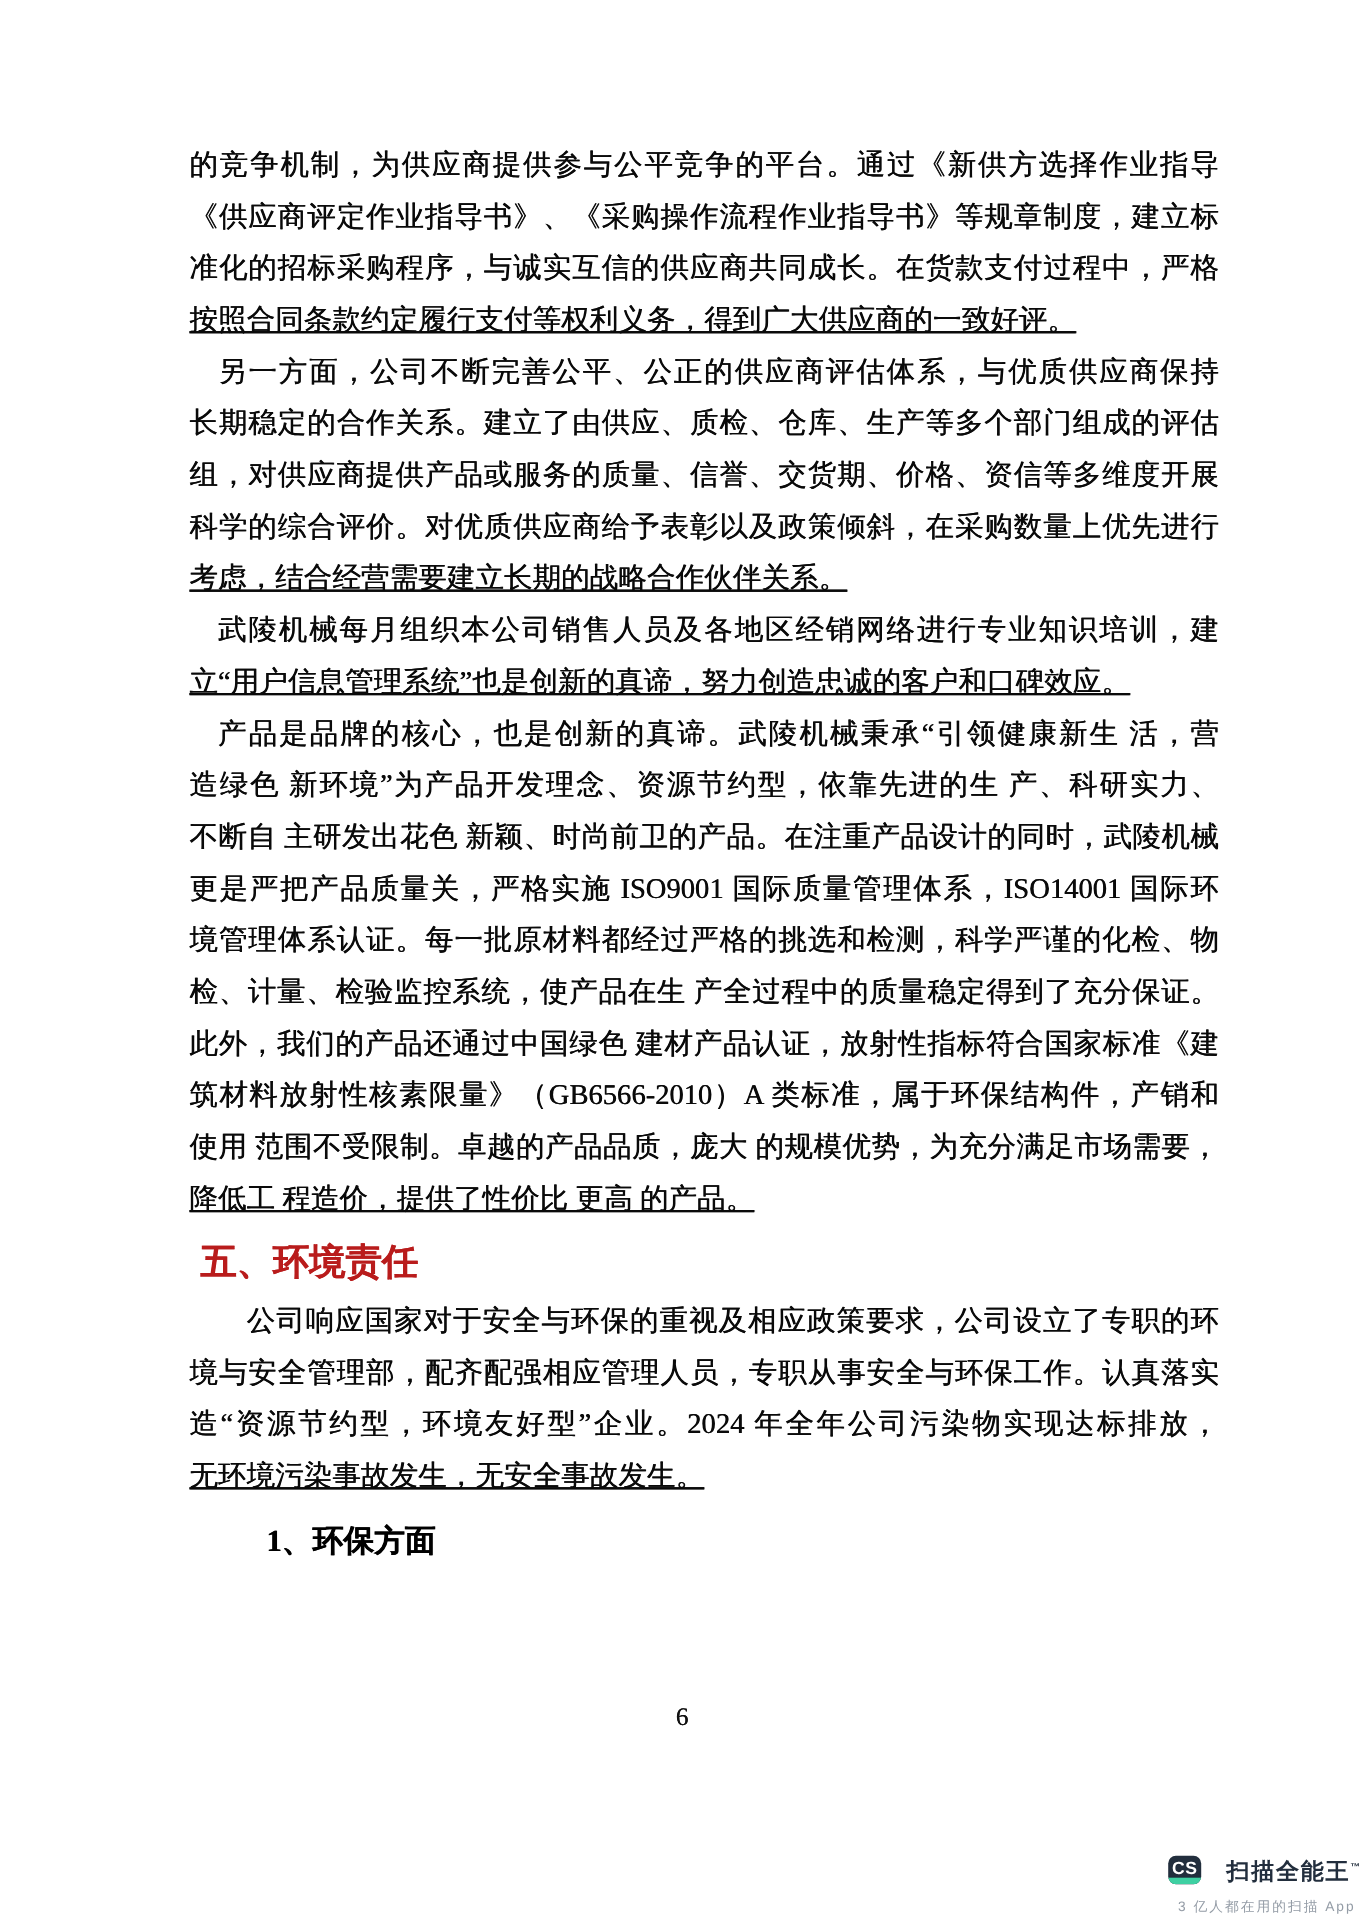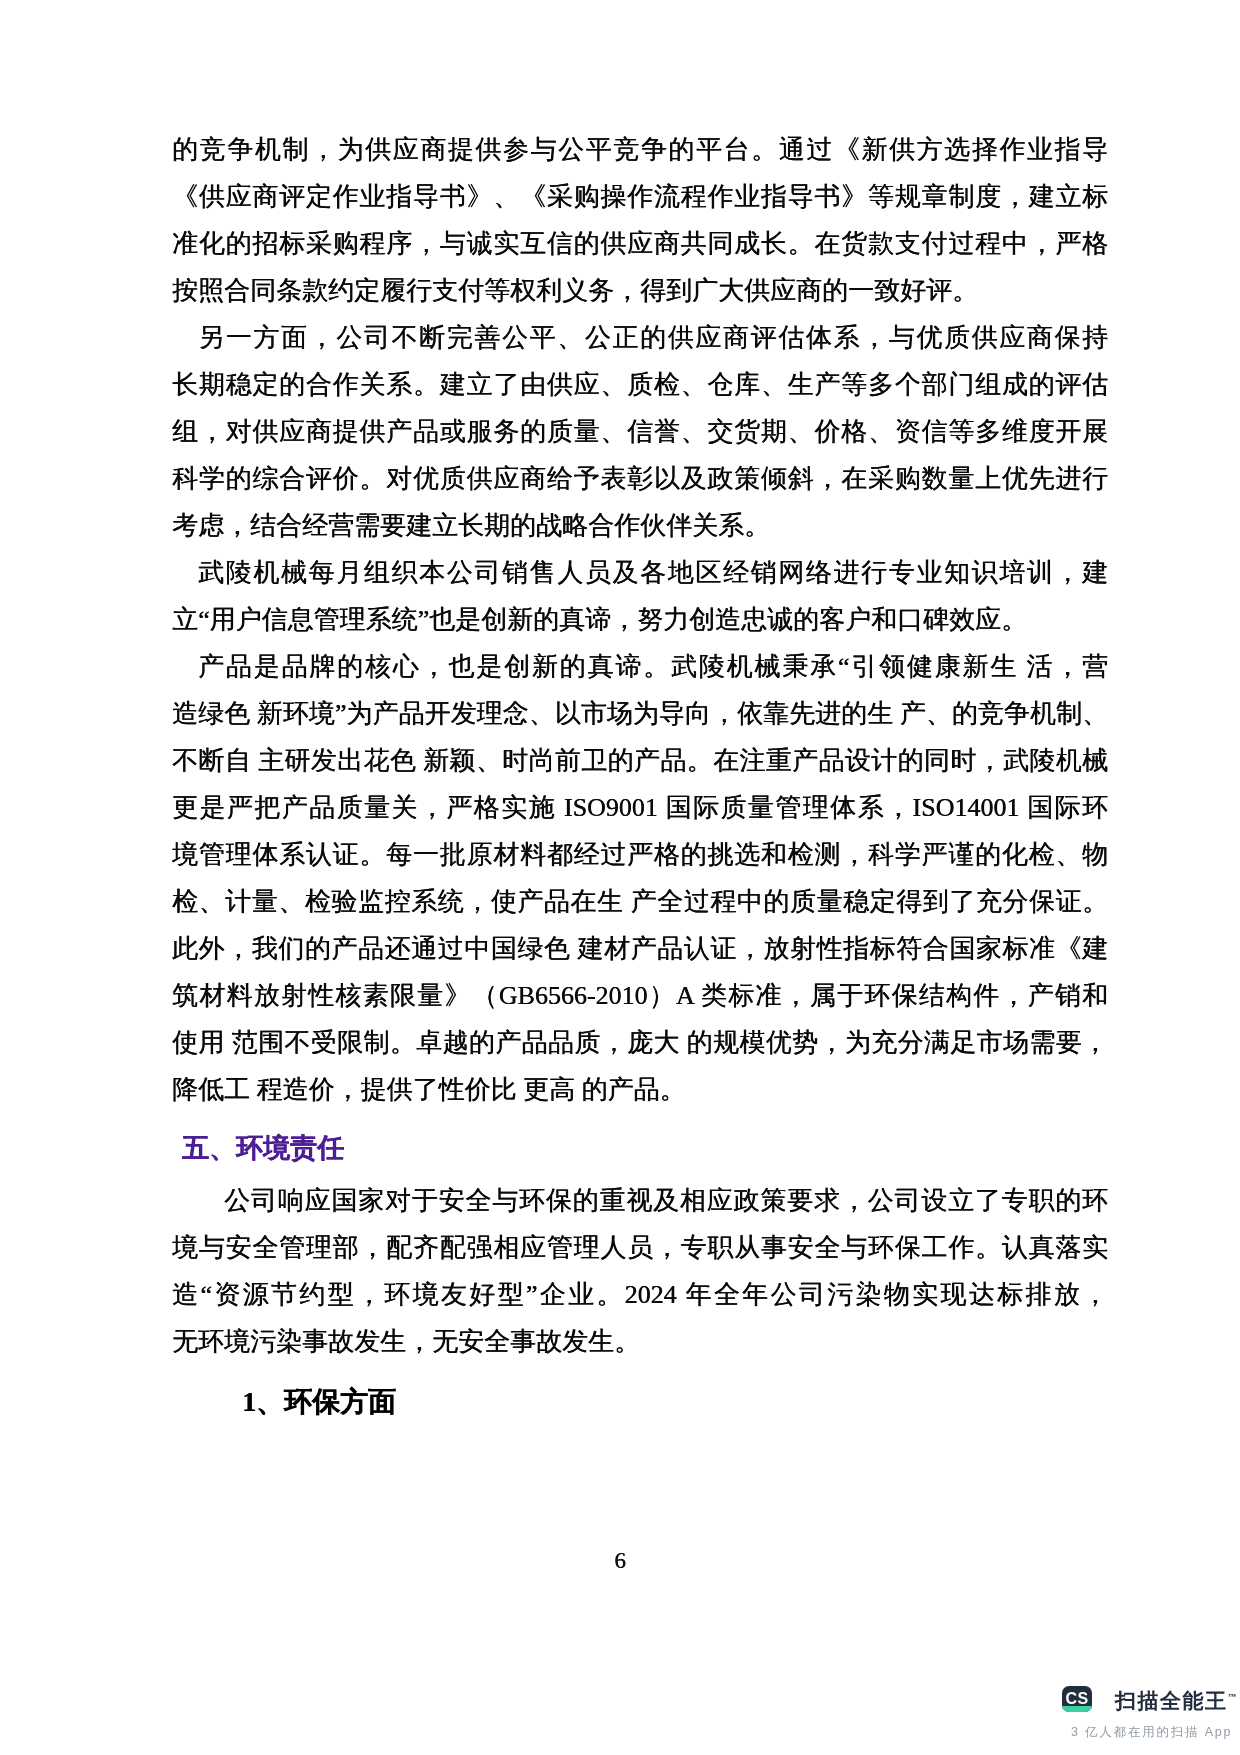--- a/index.html
+++ b/index.html
@@ -30,30 +30,30 @@
   .para { margin: 0; }
   .line {
     font-size: 26px;
     line-height: 47px;
     height: 47px;
     overflow: hidden;
     text-align: justify;
     text-align-last: justify;
     text-justify: inter-character;
   }
-  .line.last { text-align-last: left; }
+  .line.last { text-align-last: left; text-decoration: underline; }
   .line.i1 { text-indent: 26px; }
   .line.i2 { text-indent: 52px; }
   .h2 {
-    font-size: 27px;
+    font-size: 33px;
     font-weight: bold;
     line-height: 50px;
     margin: 10px 0 4px 0;
     padding-left: 10px;
-    color: #4c1d95;
+    color: #b91c1c;
   }
   .h3 {
     font-size: 28px;
     font-weight: bold;
     line-height: 47px;
     margin: 13px 0;
     padding-left: 70px;
     color: #000;
   }
   
@@ -146,21 +146,21 @@
         <div class="line">组，对供应商提供产品或服务的质量、信誉、交货期、价格、资信等多维度开展</div>
         <div class="line">科学的综合评价。对优质供应商给予表彰以及政策倾斜，在采购数量上优先进行</div>
         <div class="line last">考虑，结合经营需要建立长期的战略合作伙伴关系。</div>
       </div>
       <div class="para">
         <div class="line i1">武陵机械每月组织本公司销售人员及各地区经销网络进行专业知识培训，建</div>
         <div class="line last">立“用户信息管理系统”也是创新的真谛，努力创造忠诚的客户和口碑效应。</div>
       </div>
       <div class="para">
         <div class="line i1">产品是品牌的核心，也是创新的真谛。武陵机械秉承“引领健康新生 活，营</div>
-        <div class="line">造绿色 新环境”为产品开发理念、以市场为导向，依靠先进的生 产、的竞争机制、</div>
+        <div class="line">造绿色 新环境”为产品开发理念、资源节约型，依靠先进的生 产、科研实力、</div>
         <div class="line">不断自 主研发出花色 新颖、时尚前卫的产品。在注重产品设计的同时，武陵机械</div>
         <div class="line">更是严把产品质量关，严格实施 ISO9001 国际质量管理体系，ISO14001 国际环</div>
         <div class="line">境管理体系认证。每一批原材料都经过严格的挑选和检测，科学严谨的化检、物</div>
         <div class="line">检、计量、检验监控系统，使产品在生 产全过程中的质量稳定得到了充分保证。</div>
         <div class="line">此外，我们的产品还通过中国绿色 建材产品认证，放射性指标符合国家标准《建</div>
         <div class="line">筑材料放射性核素限量》（GB6566-2010）A 类标准，属于环保结构件，产销和</div>
         <div class="line">使用 范围不受限制。卓越的产品品质，庞大 的规模优势，为充分满足市场需要，</div>
         <div class="line last">降低工 程造价，提供了性价比 更高 的产品。</div>
       </div>
       <div class="h2">五、环境责任</div>

